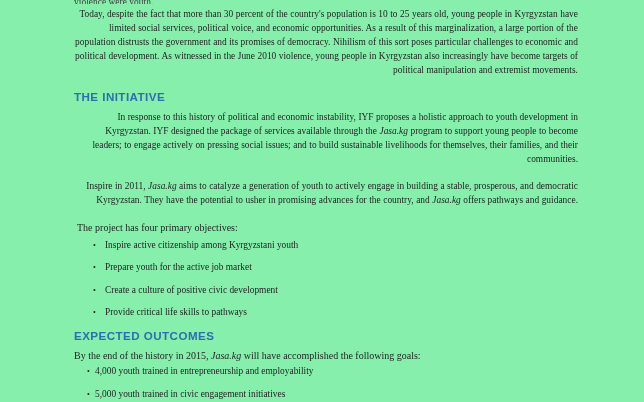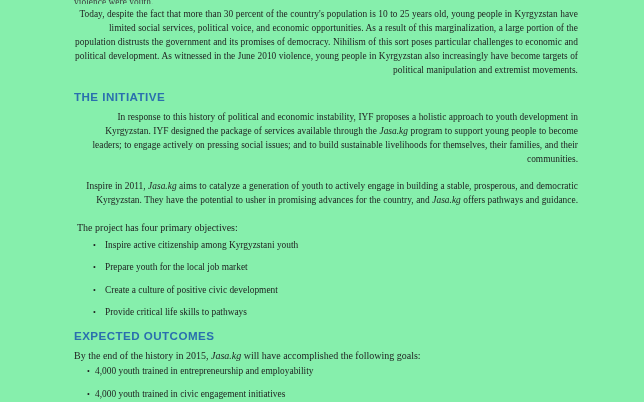--- a/index.html
+++ b/index.html
@@ -130,30 +130,30 @@
     <h2 class="section-heading">THE INITIATIVE</h2>
 
     <p class="body-para"><span>In response to this history of political and economic instability, IYF proposes a holistic approach to youth development in Kyrgyzstan. IYF designed the package of services available through the </span><em class="program-name">Jasa.kg</em><span> program to support young people to become leaders; to engage actively on pressing social issues; and to build sustainable livelihoods for themselves, their families, and their communities.</span></p>
 
     <p class="body-para"><span>Inspire in 2011, </span><em class="program-name">Jasa.kg</em><span> aims to catalyze a generation of youth to actively engage in building a stable, prosperous, and democratic Kyrgyzstan. They have the potential to usher in promising advances for the country, and </span><em class="program-name">Jasa.kg</em><span> offers pathways and guidance.</span></p>
 
     <p class="lead-in indented">The project has four primary objectives:</p>
 
     <ul class="bullets objectives">
       <li>Inspire active citizenship among Kyrgyzstani youth</li>
-      <li>Prepare youth for the local job market</li>
+      <li>Prepare youth for the active job market</li>
       <li>Create a culture of positive civic development</li>
       <li>Provide critical life skills to pathways</li>
     </ul>
   </div>
 
   <div class="heading-block">
     <h2 class="section-heading">EXPECTED OUTCOMES</h2>
 
     <p class="lead-in"><span>By the end of the history in 2015, </span><em class="program-name">Jasa.kg</em><span> will have accomplished the following goals:</span></p>
 
     <ul class="bullets outcomes">
       <li>4,000 youth trained in entrepreneurship and employability</li>
-      <li>4,000 youth trained in civic engagement initiatives</li>
+      <li>5,000 youth trained in civic engagement initiatives</li>
     </ul>
   </div>
 
 </div>
 
 </body></html>

